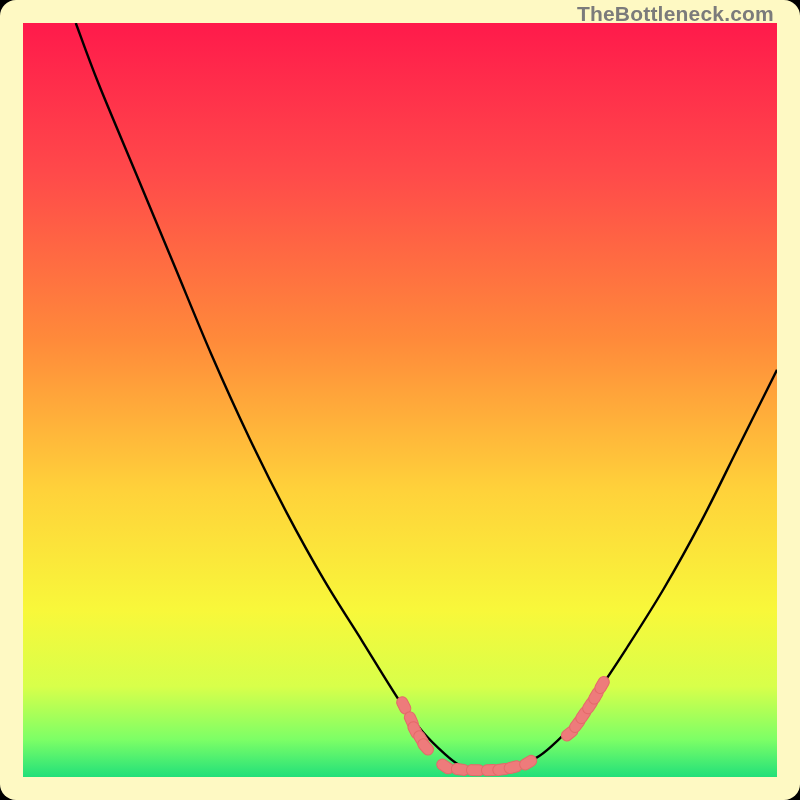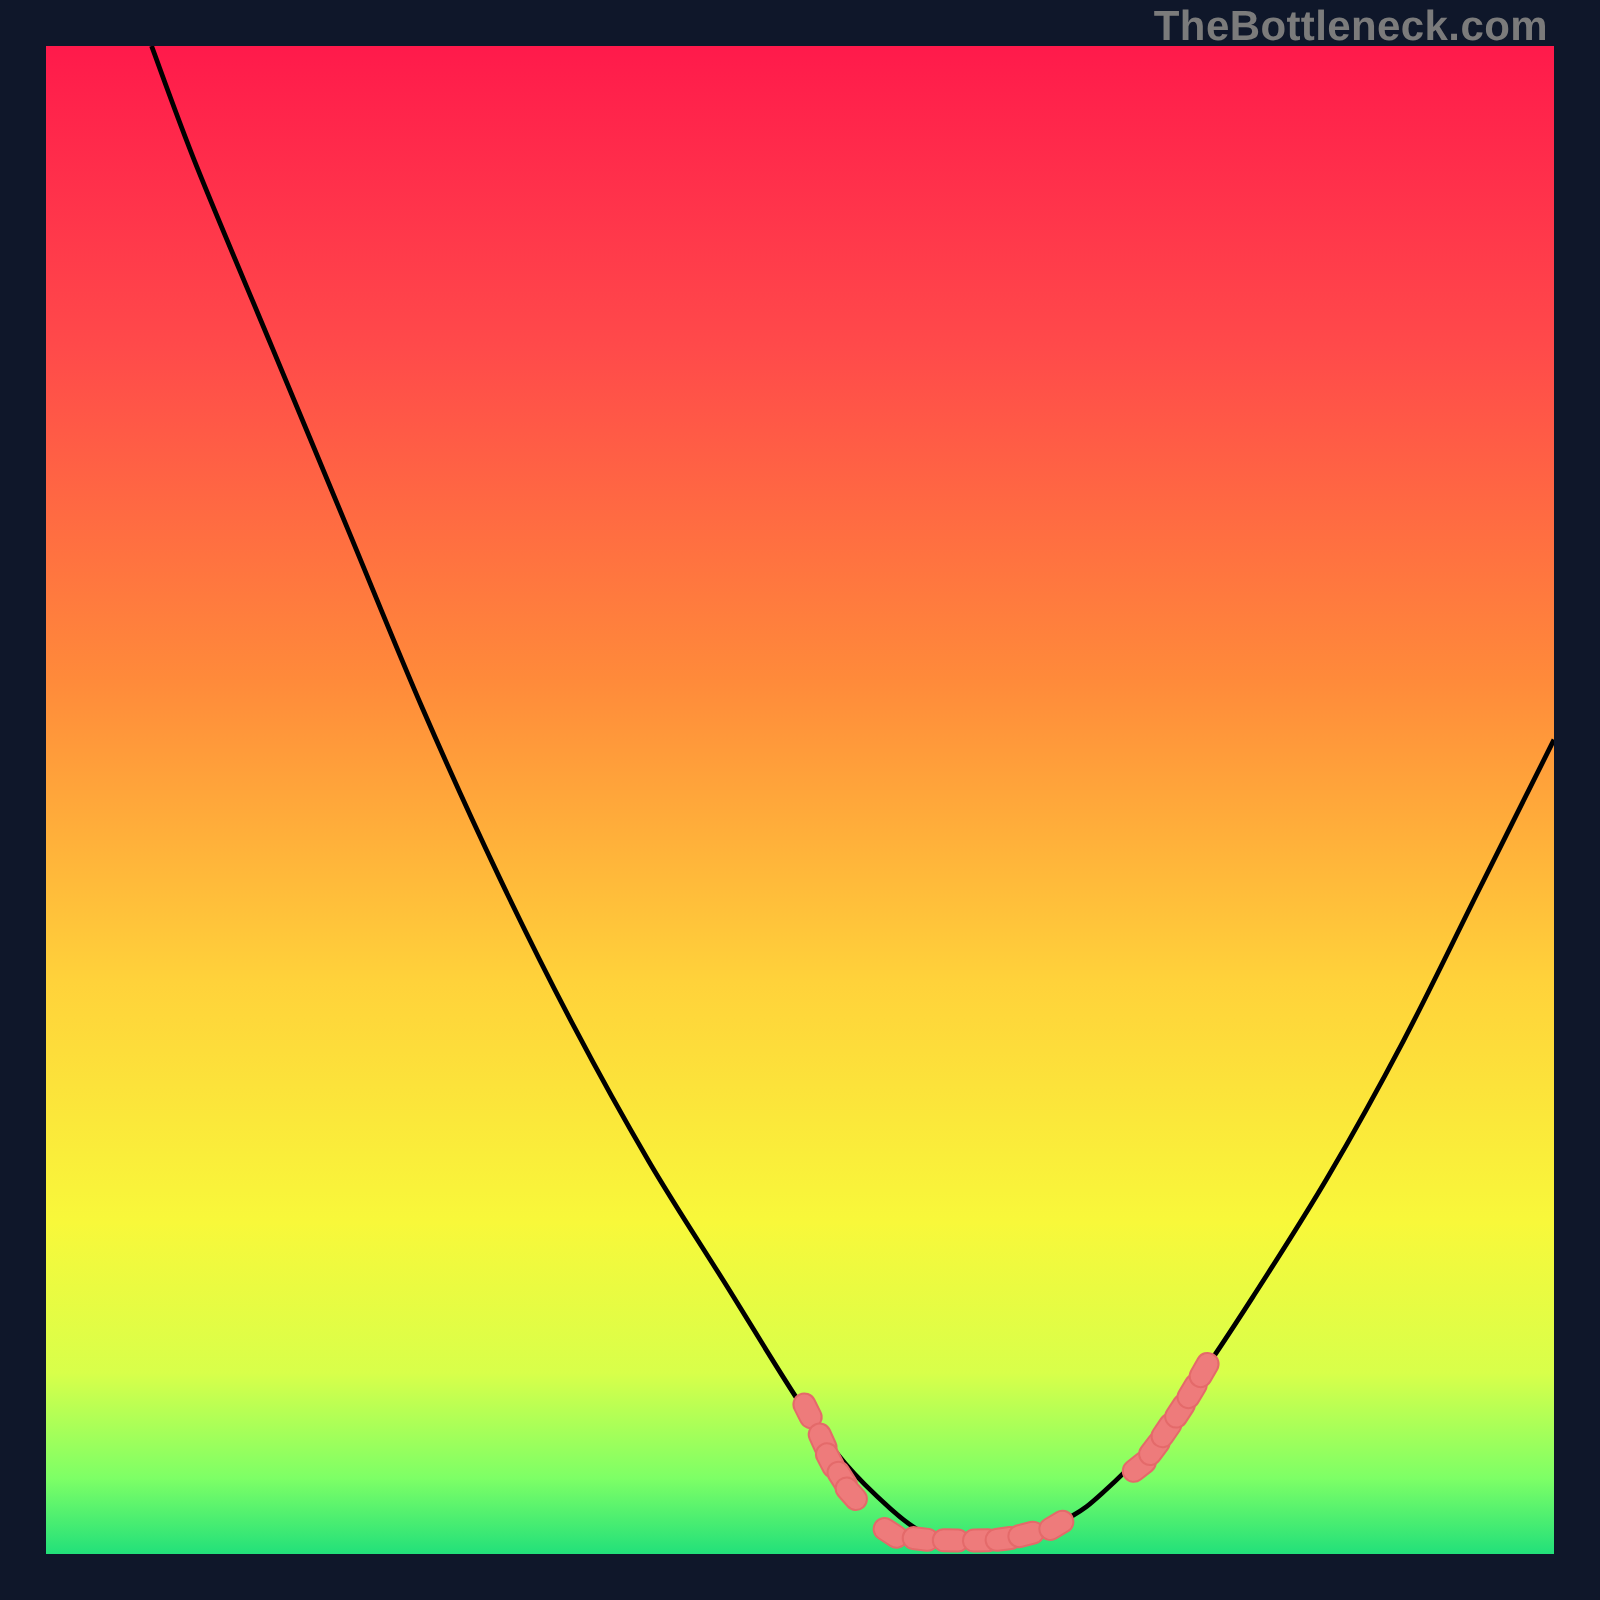--- a/index.html
+++ b/index.html
@@ -7,21 +7,22 @@
     padding: 0;
     width: 800px;
     height: 800px;
     overflow: hidden;
     background: #000;
     font-family: Arial, Helvetica, sans-serif;
   }
   .frame {
     position: absolute;
     inset: 0;
-    background: #0f172a;
+    background: #fef9c3;
+    border-radius: 16px;
   }
   .plot {
     position: absolute;
     left: 23px;
     top: 23px;
     width: 754px;
     height: 754px;
     overflow: hidden;
   }
   .watermark {

